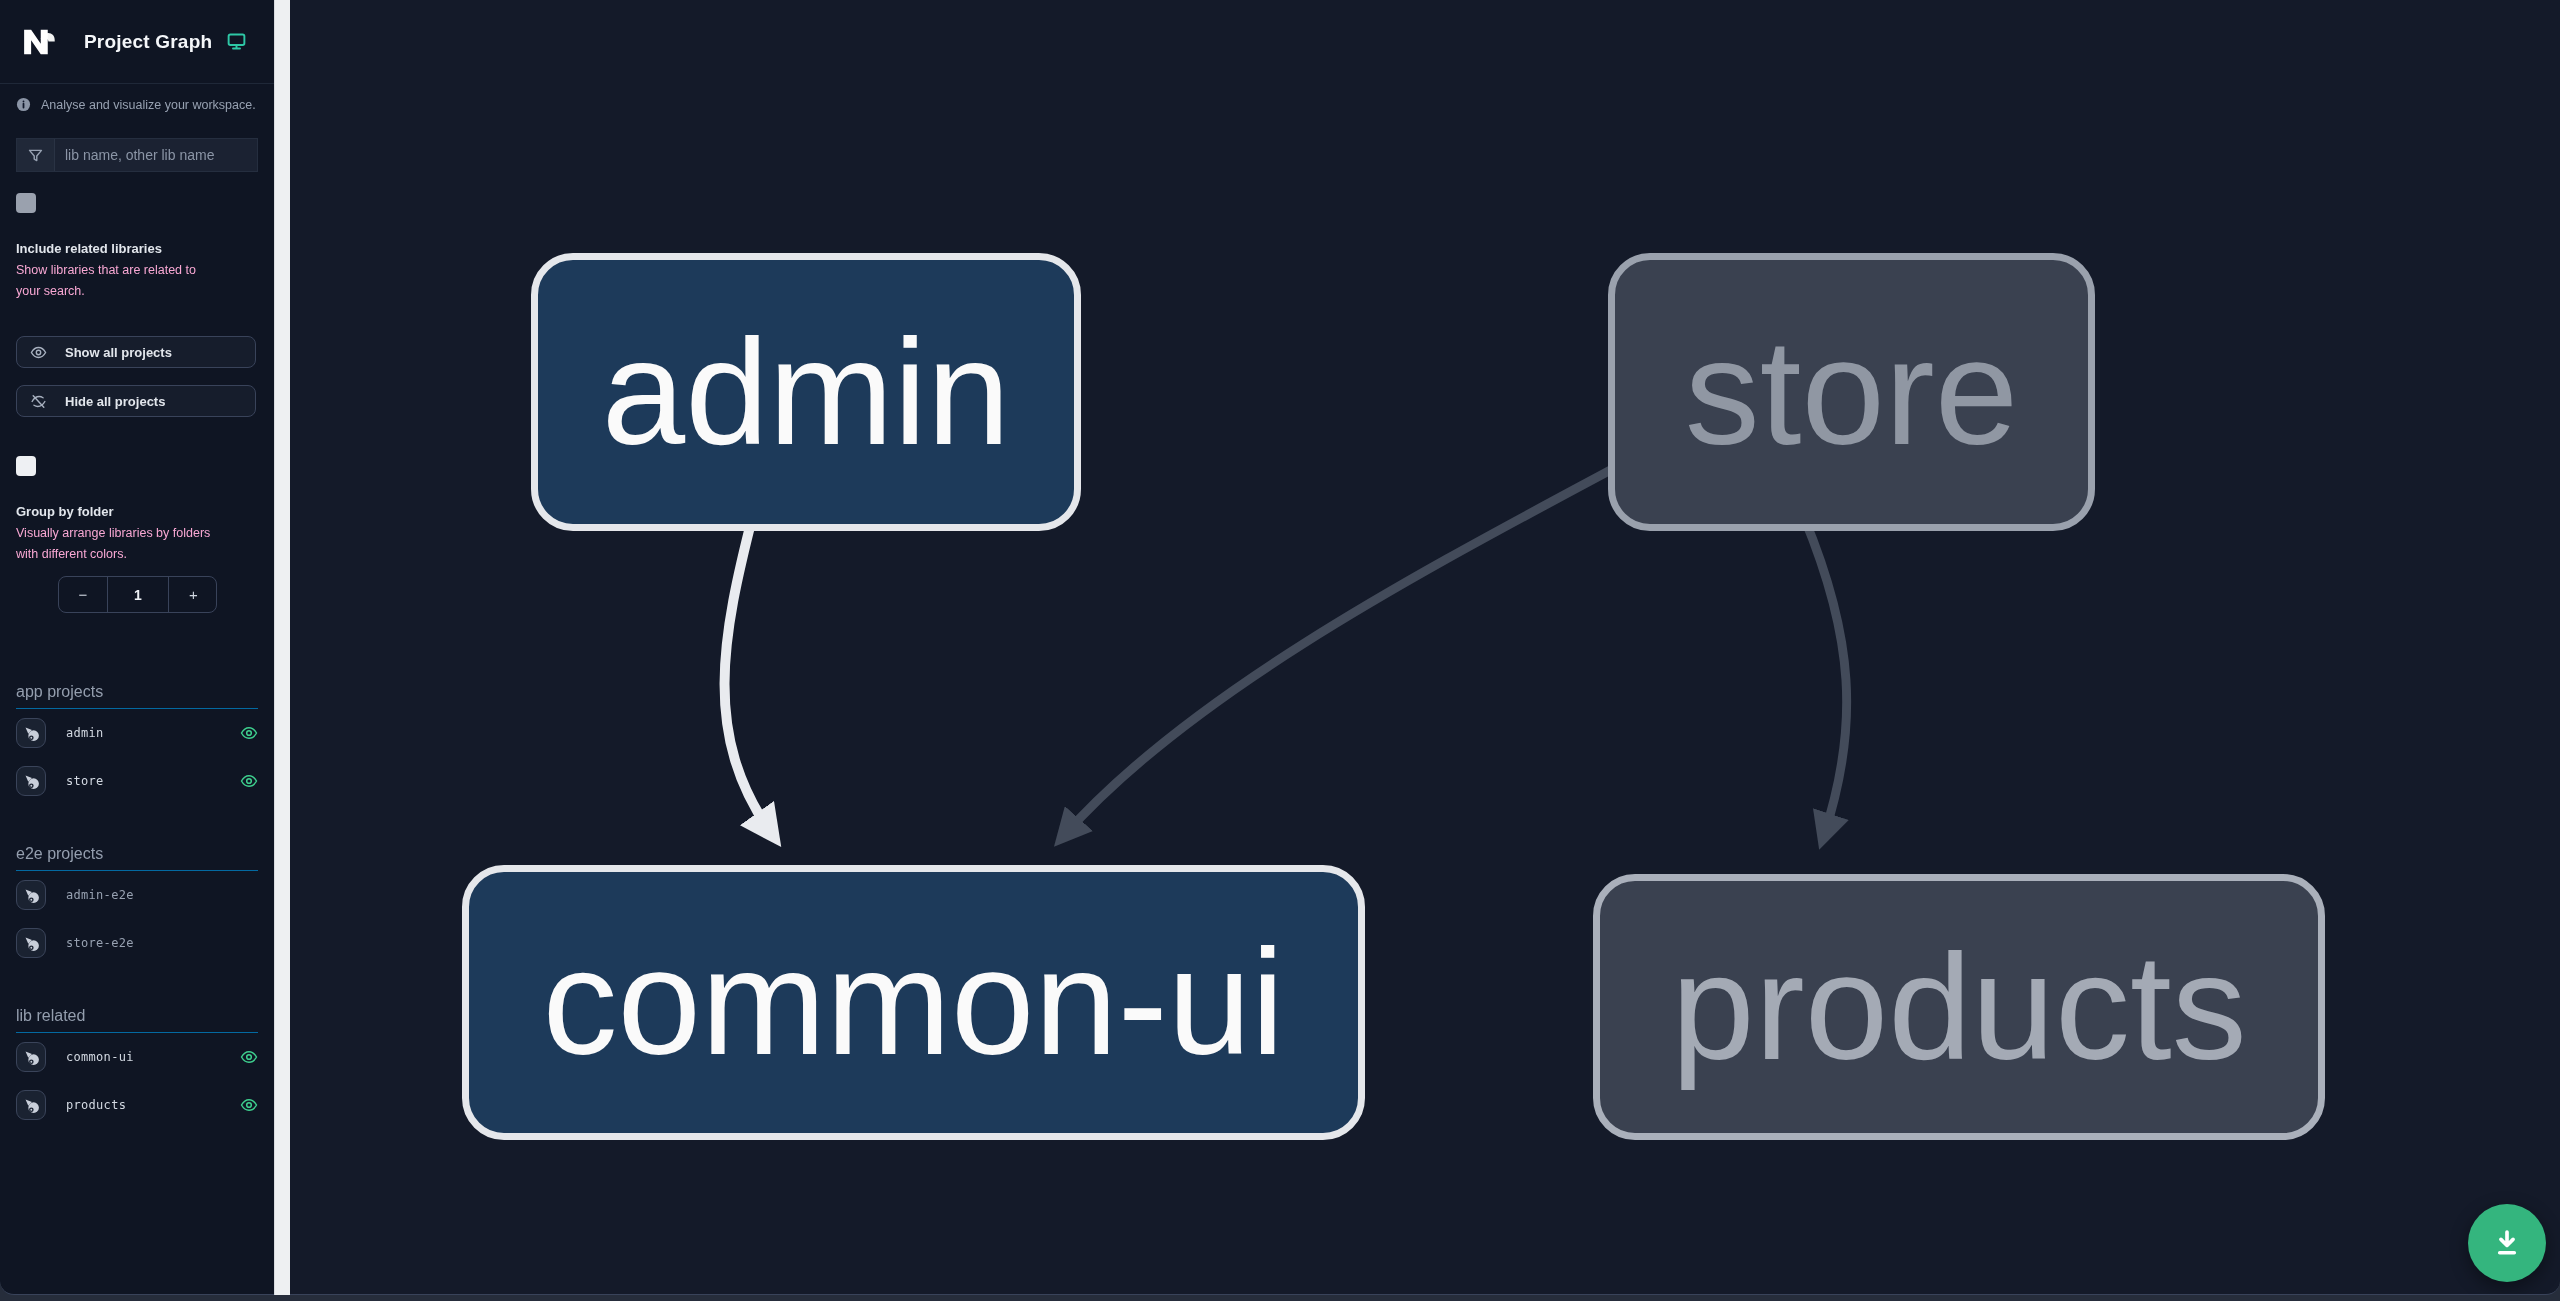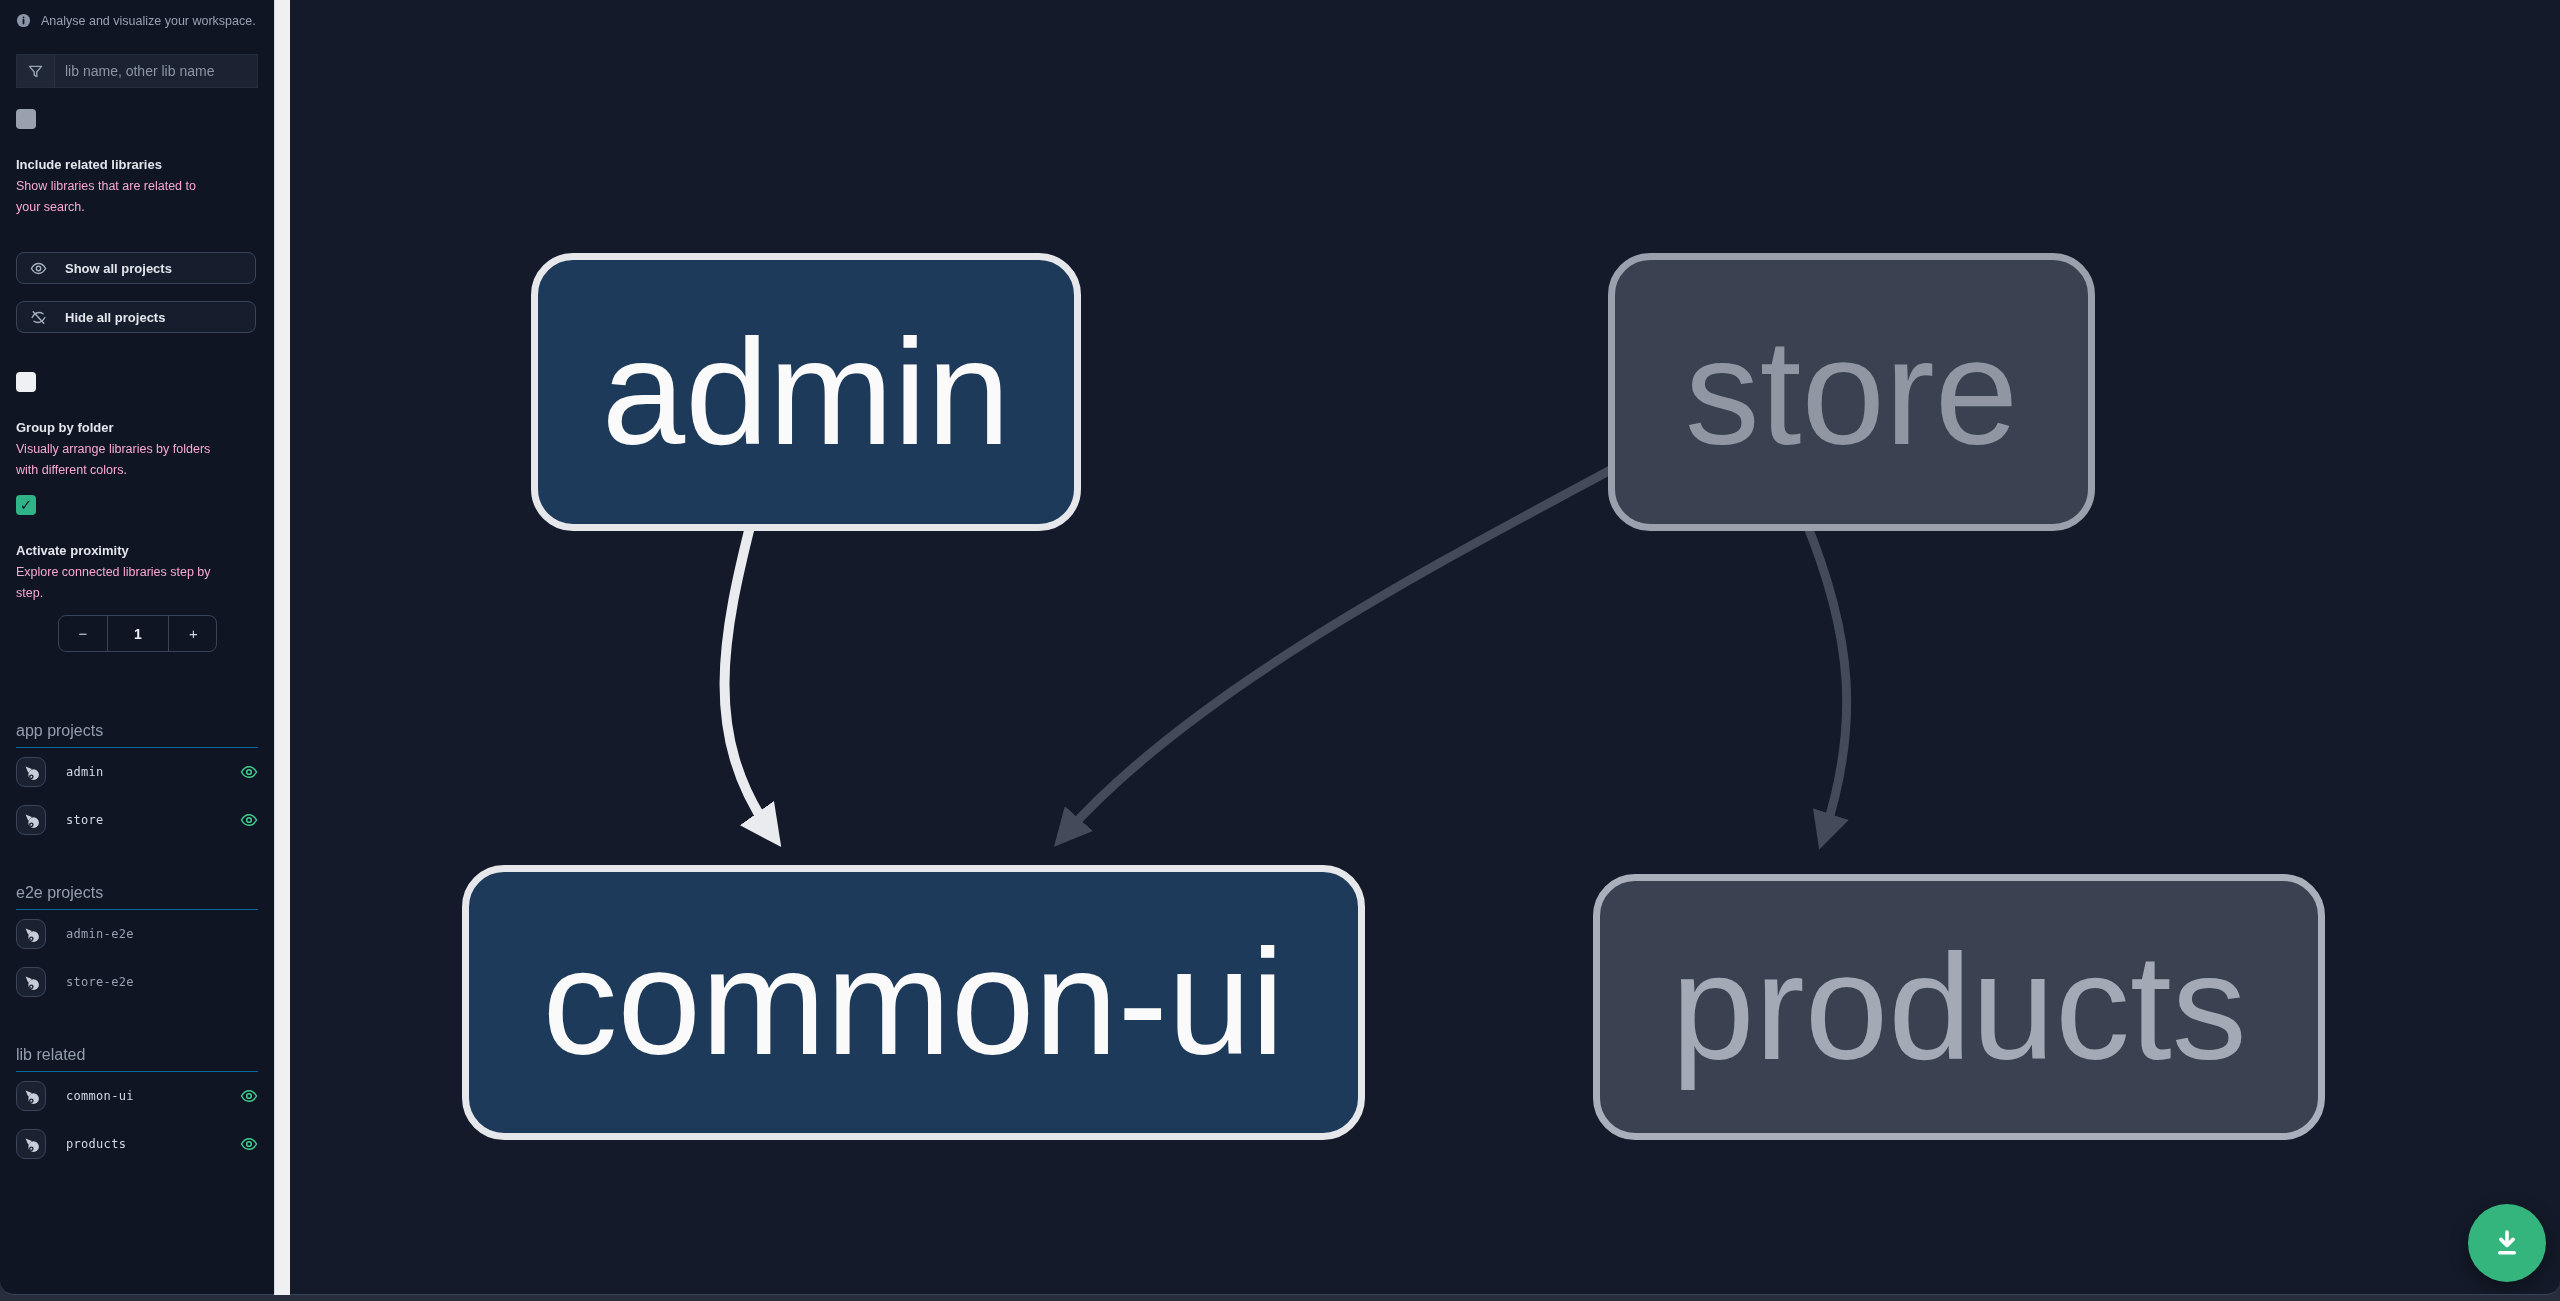--- a/index.html
+++ b/index.html
@@ -91,20 +91,35 @@
   .mt13{margin-top:13px}.mt17{margin-top:17px}.mt20{margin-top:20px}.mt26{margin-top:26px}
   .mt34{margin-top:34px}.mt38{margin-top:38px}.mt70{margin-top:70px}
   .sec-gap{margin-top:40px}
 </style>
 </head>
 <body>
 
 <div class="window">
 
   <aside class="sidebar">
+    <div class="sb-header">
+      <span class="nx-logo">
+        <svg viewBox="0 0 48 48" fill="#ffffff">
+            <path d="M7 38V10h8l11 16V10h8v28h-8L15 22v16z"></path>
+            <path d="M26 20c2.5-6.5 10-8.5 14-4 1.8 2 2 4.5 2 7.5h-7.2c0-2.2-1.2-3.3-3.1-3.3-1.9 0-3.2 1-4.7 2.8z" opacity=".95"></path>
+          </svg>
+      </span>
+      <h1 class="sb-title">Project Graph</h1>
+      <span class="monitor">
+        <svg viewBox="0 0 24 24" fill="none" stroke="currentColor" stroke-width="2.2" stroke-linecap="round">
+            <rect x="3" y="4" width="18" height="12" rx="2"></rect>
+            <path d="M12 16v3M8 20h8"></path>
+          </svg>
+      </span>
+    </div>
 
     <div class="sb-body">
       <div class="tagline">
         <span class="info-ic">
           <svg viewBox="0 0 16 16">
               <circle cx="8" cy="8" r="7" fill="currentColor"></circle>
               <path d="M8 7.2v4M8 4.6v.1" stroke="#10182a" stroke-width="1.9" stroke-linecap="round"></path>
             </svg>
         </span>
         <span>Analyse and visualize your workspace.</span>
@@ -148,27 +163,20 @@
       </button>
 
       <label class="check-row mt38">
         <span class="cbox white"></span>
         <span class="check-text">
           <span class="check-label">Group by folder</span>
           <span class="check-desc">Visually arrange libraries by folders with different colors.</span>
         </span>
       </label>
 
-      <label class="check-row mt13">
-        <span class="cbox checked"></span>
-        <span class="check-text">
-          <span class="check-label">Activate proximity</span>
-          <span class="check-desc">Explore connected libraries step by step.</span>
-        </span>
-      </label>
 
       <div class="stepper">
         <button>−</button>
         <span class="step-val">1</span>
         <button>+</button>
       </div>
 
       <div class="mt70">
         <div class="sec-title">app projects</div>
         <div class="proj-row">

